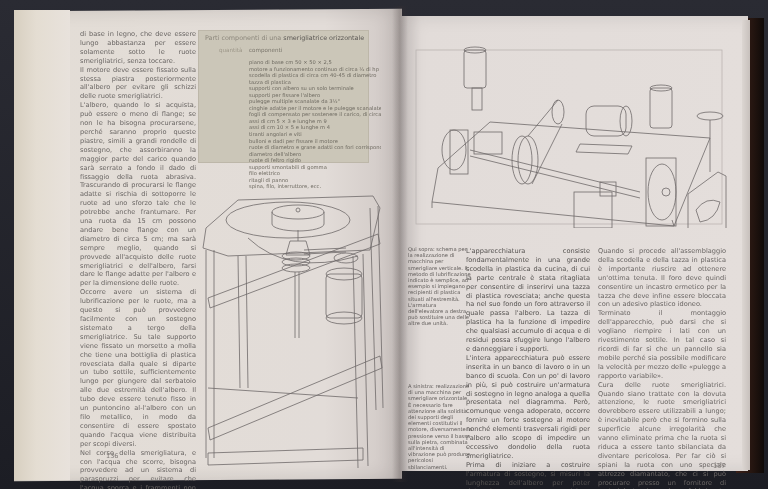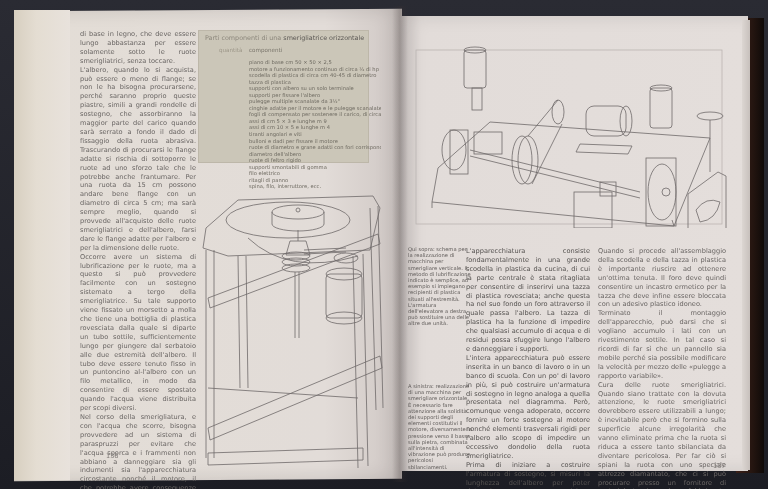--- a/index.html
+++ b/index.html
@@ -78,20 +78,21 @@
 
   <div class="page-left"></div>
   <div class="page-left-edge"></div>
 
   <div class="page-right"></div>
   <div class="page-right-edge"></div>
   <div class="gutter"></div>
 
   <div class="col-text col-left-body">
     <p>di base in legno, che deve essere lungo abbastanza per essere solamente sotto le ruote smerigliatrici, senza toccare.</p>
+    <p>Il motore deve essere fissato sulla stessa piastra posteriormente all'albero per evitare gli schizzi delle ruote smerigliatrici.</p>
     <p>L'albero, quando lo si acquista, può essere o meno di flange; se non le ha bisogna procurarsene, perché saranno proprio queste piastre, simili a grandi rondelle di sostegno, che assorbiranno la maggior parte del carico quando sarà serrato a fondo il dado di fissaggio della ruota abrasiva. Trascurando di procurarsi le flange adatte si rischia di sottoporre le ruote ad uno sforzo tale che le potrebbe anche frantumare. Per una ruota da 15 cm possono andare bene flange con un diametro di circa 5 cm; ma sarà sempre meglio, quando si provvede all'acquisto delle ruote smerigliatrici e dell'albero, farsi dare le flange adatte per l'albero e per la dimensione delle ruote.</p>
     <p>Occorre avere un sistema di lubrificazione per le ruote, ma a questo si può provvedere facilmente con un sostegno sistemato a tergo della smerigliatrice. Su tale supporto viene fissato un morsetto a molla che tiene una bottiglia di plastica rovesciata dalla quale si diparte un tubo sottile, sufficientemente lungo per giungere dal serbatoio alle due estremità dell'albero. Il tubo deve essere tenuto fisso in un puntoncino al-l'albero con un filo metallico, in modo da consentire di essere spostato quando l'acqua viene distribuita per scopi diversi.</p>
     <p>Nel corso della smerigliatura, e con l'acqua che scorre, bisogna provvedere ad un sistema di paraspruzzi per evitare che l'acqua sporca e i frammenti non abbiano a danneggiare sia gli indumenti sia l'apparecchiatura circostante nonché il motore, il che potrebbe avere conseguenze disastrose. I paraspruzzi sono acquistabili presso i fornitori di materiale tecnico, ma possono anche essere fabbricati con ritagli di grandi recipienti in polietilene o da fogli sottili di legno compensato: essi devono essere fissati alla base in maniera tale da coprire le ruote smerigliatrici o le altre parti dell'impianto. Bisogna anche provvedere a qualche forma di scarico e, per realizzarlo, si può ricorrere ad un pezzo di tubo fissato con un'estremità al paraspruzzi, mentre un altro tubo pesca in un recipiente idoneo.</p>
 
   </div>
   <div class="page-num" style="left:80px; top:452px;margin-left:26px;">136</div>
 
   <div class="shaded-box">
     <div class="shaded-title">
       <span class="faint">Parti componenti di una</span>
@@ -212,18 +213,18 @@
   <div class="caption caption-2">A sinistra: realizzazione di una macchina per smerigliare orizzontale. È necessario fare attenzione alla solidità dei supporti degli elementi costitutivi il motore, diversamente la pressione verso il basso sulla pietra, combinata all'intensità di vibrazione può produrre pericolosi sbilanciamenti.</div>
 
   <div class="col-text col-right-a">
     <p>L'apparecchiatura consiste fondamentalmente in una grande scodella in plastica da cucina, di cui la parte centrale è stata ritagliata per consentire di inserirvi una tazza di plastica rovesciata; anche questa ha nel suo fondo un foro attraverso il quale passa l'albero. La tazza di plastica ha la funzione di impedire che qualsiasi accumulo di acqua e di residui possa sfuggire lungo l'albero e danneggiare i supporti.</p>
     <p>L'intera apparecchiatura può essere inserita in un banco di lavoro o in un banco di scuola. Con un po' di lavoro in più, si può costruire un'armatura di sostegno in legno analoga a quella presentata nel diagramma. Però, comunque venga adoperato, occorre fornire un forte sostegno al motore nonché elementi trasversali rigidi per l'albero allo scopo di impedire un eccessivo dondolio della ruota smerigliatrice.</p>
     <p>Prima di iniziare a costruire l'armatura di sostegno, si misuri la lunghezza dell'albero per poter determinare una posizione approssimata per gli elementi trasversali diagonali che sosterranno i supporti dell'albero e per l'elemento di supporto del motore.</p>
 
   </div>
   <div class="col-text col-right-b">
     <p>Quando si procede all'assemblaggio della scodella e della tazza in plastica è importante riuscire ad ottenere un'ottima tenuta. Il foro deve quindi consentire un incastro ermetico per la tazza che deve infine essere bloccata con un adesivo plastico idoneo.</p>
-    <p>Terminato il montaggio dell'apparecchio, può darsi che si vogliano accumulo i lati con un rivestimento sottile. In tal caso si ricordi di far sì che un pannello sia mobile perché sia possibile modificare la velocità per mezzo delle «pulegge a rapporto variabile».</p>
+    <p>Terminato il montaggio dell'apparecchio, può darsi che si vogliano riempire i lati con un rivestimento sottile. In tal caso si ricordi di far sì che un pannello sia mobile perché sia possibile modificare la velocità per mezzo delle «pulegge a rapporto variabile».</p>
     <p>Cura delle ruote smerigliatrici. Quando siano trattate con la dovuta attenzione, le ruote smerigliatrici dovrebbero essere utilizzabili a lungo; è inevitabile però che si formino sulla superficie alcune irregolarità che vanno eliminate prima che la ruota si riduca a essere tanto sbilanciata da diventare pericolosa. Per far ciò si spiani la ruota con uno speciale attrezzo diamantato, che ci si può procurare presso un fornitore di materiale tecnico o da un fabbricante di smerigliatrici lapidarie. Poiché gli attrezzi per spianare le ruote variano sensibilmente, occorre attenersi attentamente alle istruzioni del costruttore.</p>
 
   </div>
   <div class="page-num" style="left:713px; top:462px;">137</div>
 </div>
 
 </body></html>

